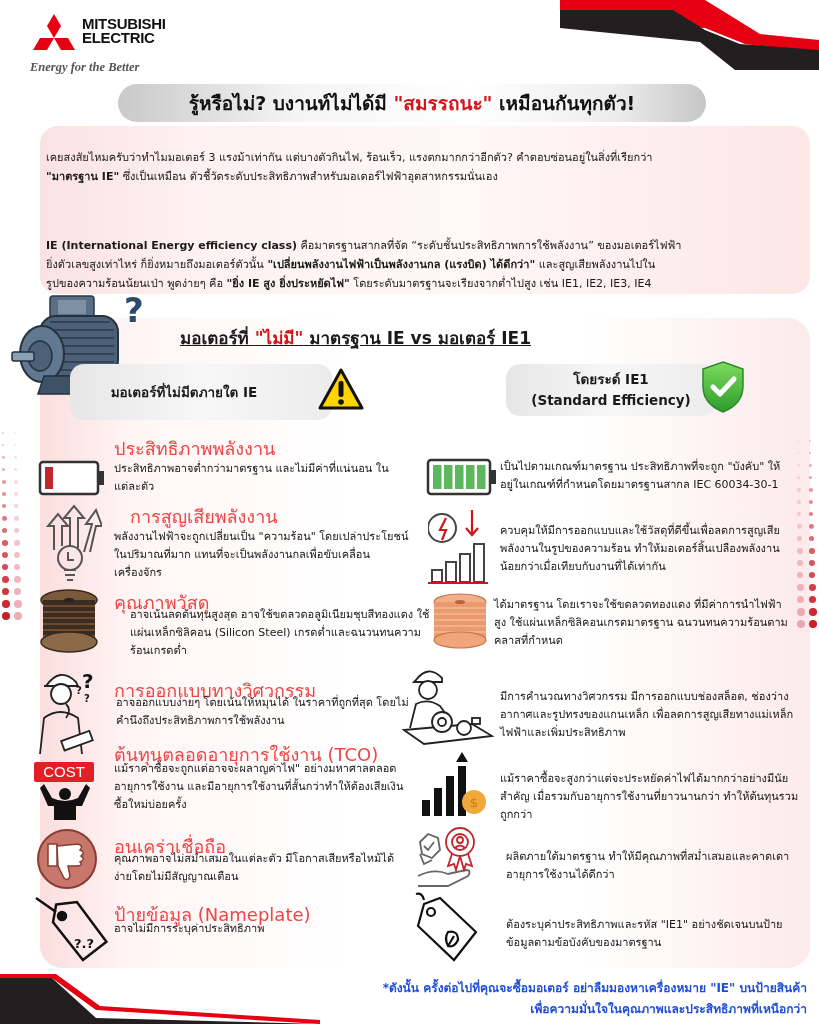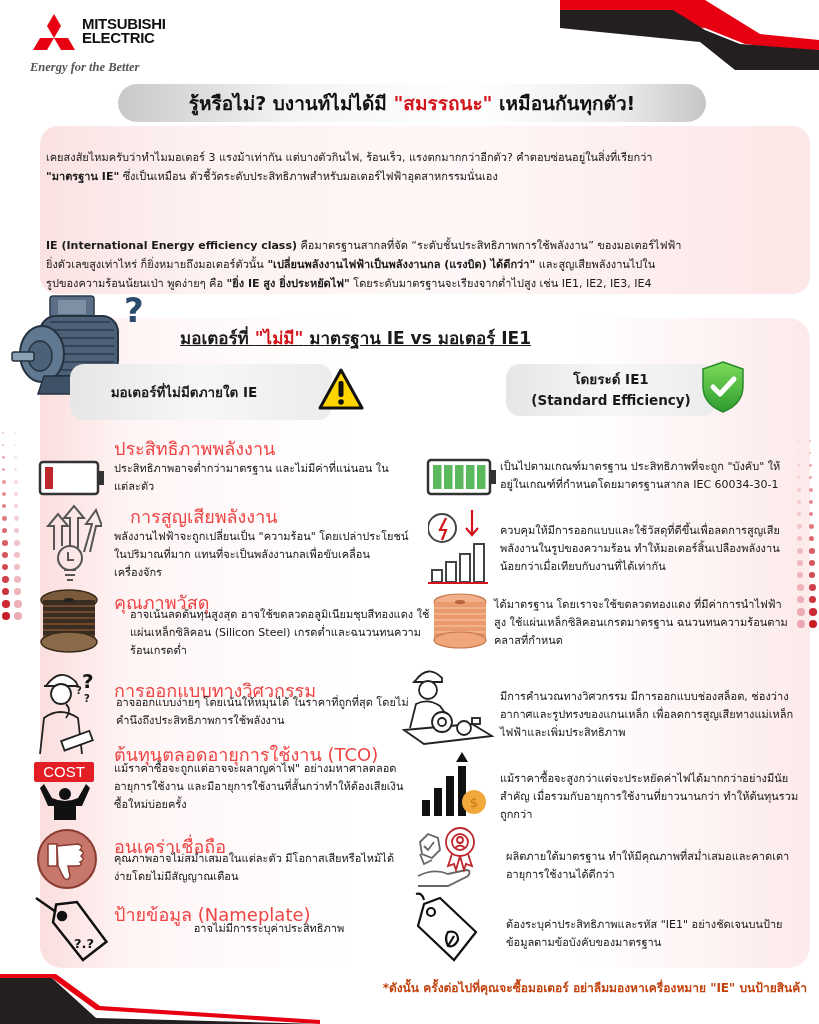--- a/index.html
+++ b/index.html
@@ -44,21 +44,21 @@
   .warn-icon { position: absolute; left: 318px; top: 368px; }
   .shield-icon { position: absolute; left: 700px; top: 360px; }
 
   .dots { position: absolute; }
   .dots span { position: absolute; border-radius: 50%; }
 
   .row-icon { position: absolute; }
   .txt { position: absolute; font-size: 11px; line-height: 18px; color: #1a1a1a; }
   .hdr { position: absolute; font-size: 18px; font-weight: normal; color: #ef4444; white-space: nowrap; }
 
-  .footer { position: absolute; right: 12px; top: 978px; text-align: right; font-weight: bold; font-size: 12px; line-height: 21px; color: #c2410c; }
+  .footer { position: absolute; right: 12px; top: 978px; text-align: right; font-weight: bold; font-size: 12px; line-height: 21px; color: #1d4ed8; }
 </style>
 </head>
 <body>
 
 <svg class="stripe-top" viewBox="0 0 819 70">
   <polygon points="560,0 705,0 760,34 819,40 819,54 745,44 705,28 560,20" fill="#e60012"></polygon>
   <polygon points="560,10 673,10 705,30 740,44 819,50 819,70 735,70 700,42 560,28" fill="#231f20"></polygon>
 </svg>
 <svg class="stripe-bottom" viewBox="0 0 819 60">
   <polygon points="0,14 52,14 96,54 320,60 0,60" fill="#231f20"></polygon>
@@ -367,27 +367,28 @@
 
 <div class="hdr" style="left:114px; top:900px;">ป้ายข้อมูล (Nameplate)</div>
 <svg class="row-icon" style="left:34px; top:896px;" width="76" height="66" viewBox="0 0 76 66">
   <g fill="none" stroke="#111" stroke-width="2.5">
     <line x1="2" y1="2" x2="22" y2="16"></line>
     <path d="M18 12 L38 6 L74 40 L54 62 L18 30 Z" transform="rotate(10 40 34)"></path>
     <circle cx="28" cy="20" r="4" fill="#111"></circle>
   </g>
   <text x="40" y="52" font-family="DejaVu Sans, sans-serif" font-size="13" font-weight="bold" fill="#111">?.?</text>
 </svg>
-<div class="txt" style="left:121px; top:920px; width:296px;text-align:center;">อาจไม่มีการระบุค่าประสิทธิภาพ</div>
+<div class="txt" style="left:114px; top:920px; width:296px;">อาจไม่มีการระบุค่าประสิทธิภาพ</div>
 <svg class="row-icon" style="left:414px; top:890px;" width="66" height="76" viewBox="0 0 66 76">
   <g fill="none" stroke="#111" stroke-width="2.2">
     <path d="M2 4 Q8 2 10 10"></path>
     <path d="M10 14 L26 8 L62 42 L40 70 L4 36 Z"></path>
     <circle cx="17" cy="22" r="4"></circle>
     <path d="M34 42 Q44 40 44 50 Q40 58 34 56 Q30 48 34 42 Z"></path>
     <line x1="34" y1="56" x2="40" y2="46"></line>
   </g>
 </svg>
 <div class="txt" style="left:506px; top:916px; width:296px;">ต้องระบุค่าประสิทธิภาพและรหัส "IE1" อย่างชัดเจนบนป้ายข้อมูลตามข้อบังคับของมาตรฐาน</div>
 
 <div class="footer">
   <div>*ดังนั้น ครั้งต่อไปที่คุณจะซื้อมอเตอร์ อย่าลืมมองหาเครื่องหมาย "IE" บนป้ายสินค้า</div>
+  <div>เพื่อความมั่นใจในคุณภาพและประสิทธิภาพที่เหนือกว่า</div>
 </div>
 
 </body></html>

